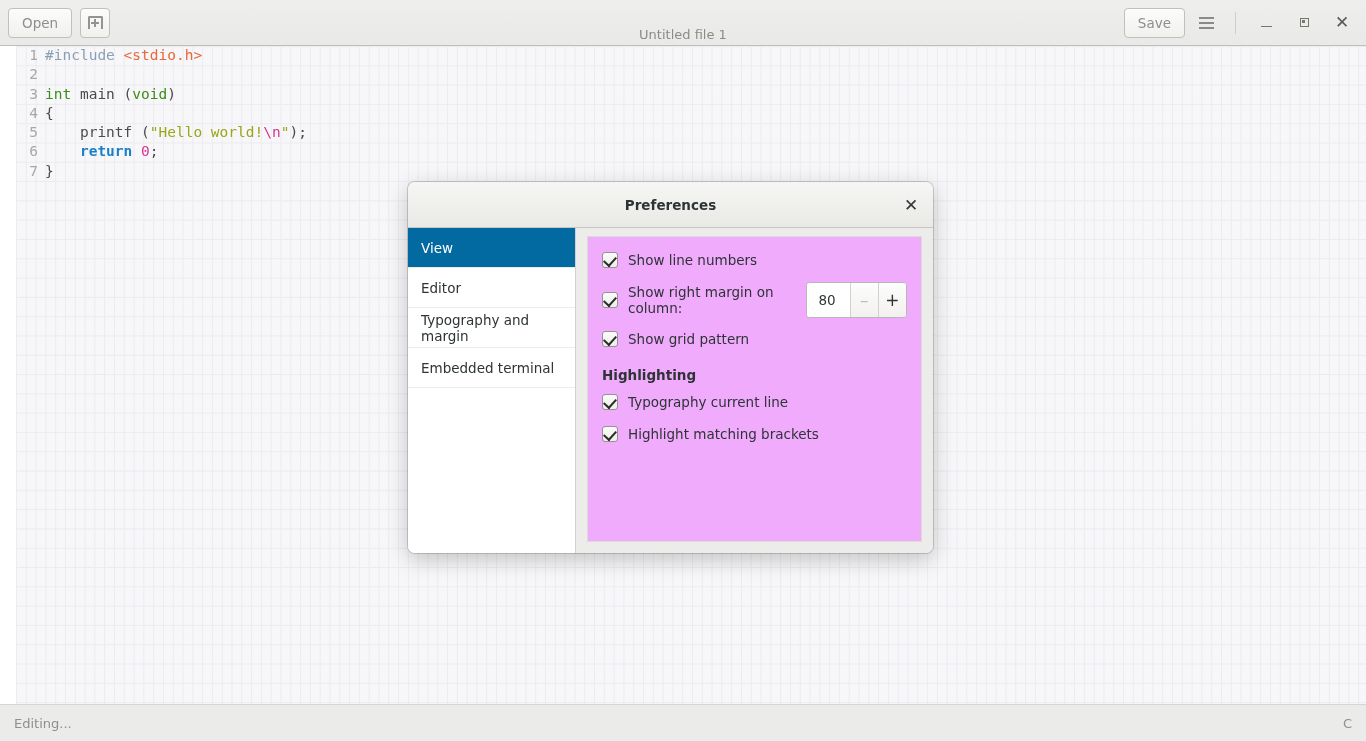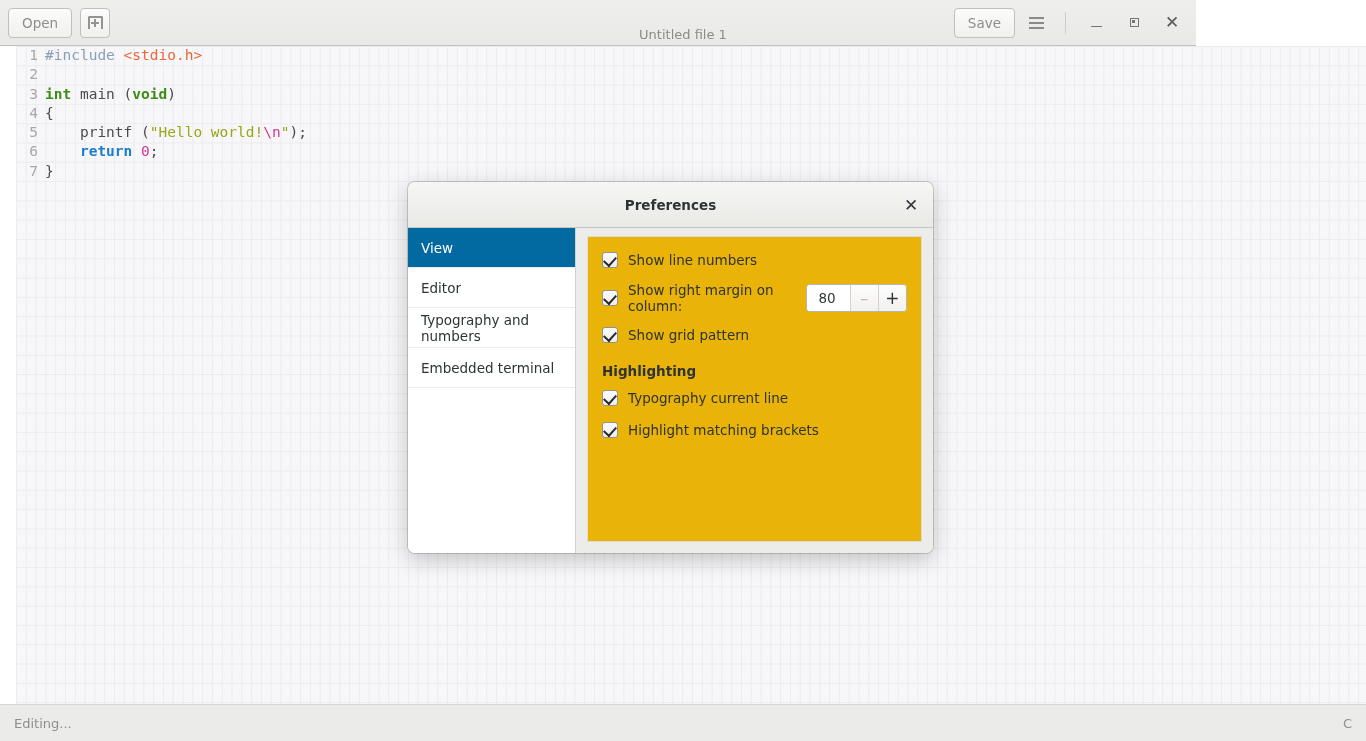--- a/index.html
+++ b/index.html
@@ -16,21 +16,21 @@
     position: relative;
     width: 1366px;
     height: 741px;
     background: #ffffff;
   }
 
   
   .headerbar {
     position: absolute;
     left: 0; top: 0;
-    width: 1196px; height: 46px;
+    width: 1366px; height: 46px;
     background: linear-gradient(to bottom, #eeeeec 0%, #e9e9e7 100%);
     border-bottom: 1px solid #c0bfbc;
     display: flex;
     align-items: center;
     padding: 0 8px;
   }
   .hb-left { display: flex; align-items: center; gap: 8px; }
   .hb-right {
     display: flex; align-items: center; gap: 6px;
     margin-left: auto;
@@ -140,21 +140,21 @@
   .ln {
     display: inline-block;
     width: 22px;
     text-align: right;
     color: #a7a7a7;
     margin-right: 7px;
   }
   .code { color: #444444; }
   .c-pre { color: #8a9fb4; }
   .c-inc { color: #e8683a; }
-  .c-type { color: #3f8c18; font-weight: bold; }
+  .c-type { color: #3f8c18; font-weight: normal; }
   .c-kw { color: #1a7ec9; font-weight: bold; }
   .c-str { color: #9ba619; }
   .c-esc { color: #d8358f; }
   .c-num { color: #d8358f; }
   .c-plain { color: #4b4b4b; }
 
   
   .statusbar {
     position: absolute;
     left: 0; bottom: 0;
@@ -228,21 +228,21 @@
   .sb-item.selected {
     background: #0369a1;
     color: #ffffff;
   }
 
   .panel {
     flex: 1;
     padding: 8px 11px 11px 11px;
   }
   .panel-inner {
-    background: #eab308;
+    background: #f0abfc;
     border: 1px solid #dcdbd8;
     height: 100%;
     padding: 13px 14px;
   }
 
   .row {
     display: flex;
     align-items: center;
     margin-bottom: 12px;
     min-height: 20px;
@@ -270,21 +270,21 @@
   }
   .cb-label {
     font-size: 13.5px;
     color: #2e3436;
   }
 
   .spinner {
     display: flex;
     align-items: stretch;
     margin-left: 2px;
-    height: 28px;
+    height: 36px;
     border: 1px solid #b8b6b2;
     border-radius: 4px;
     overflow: hidden;
     background: #ffffff;
   }
   .sp-value {
     width: 48px;
     display: flex;
     align-items: center;
     padding-left: 11px;
@@ -375,21 +375,21 @@
 
     <div class="dialog-body">
       <div class="sidebar" id="dialog-sidebar">
           <div class="sb-item selected">
             <span>View</span>
           </div>
           <div class="sb-item">
             <span>Editor</span>
           </div>
           <div class="sb-item">
-            <span>Typography and numbers</span>
+            <span>Typography and margin</span>
           </div>
           <div class="sb-item">
             <span>Embedded terminal</span>
           </div>
         </div>
 
       <div class="panel">
         <div class="panel-inner">
 
           <div class="row">

